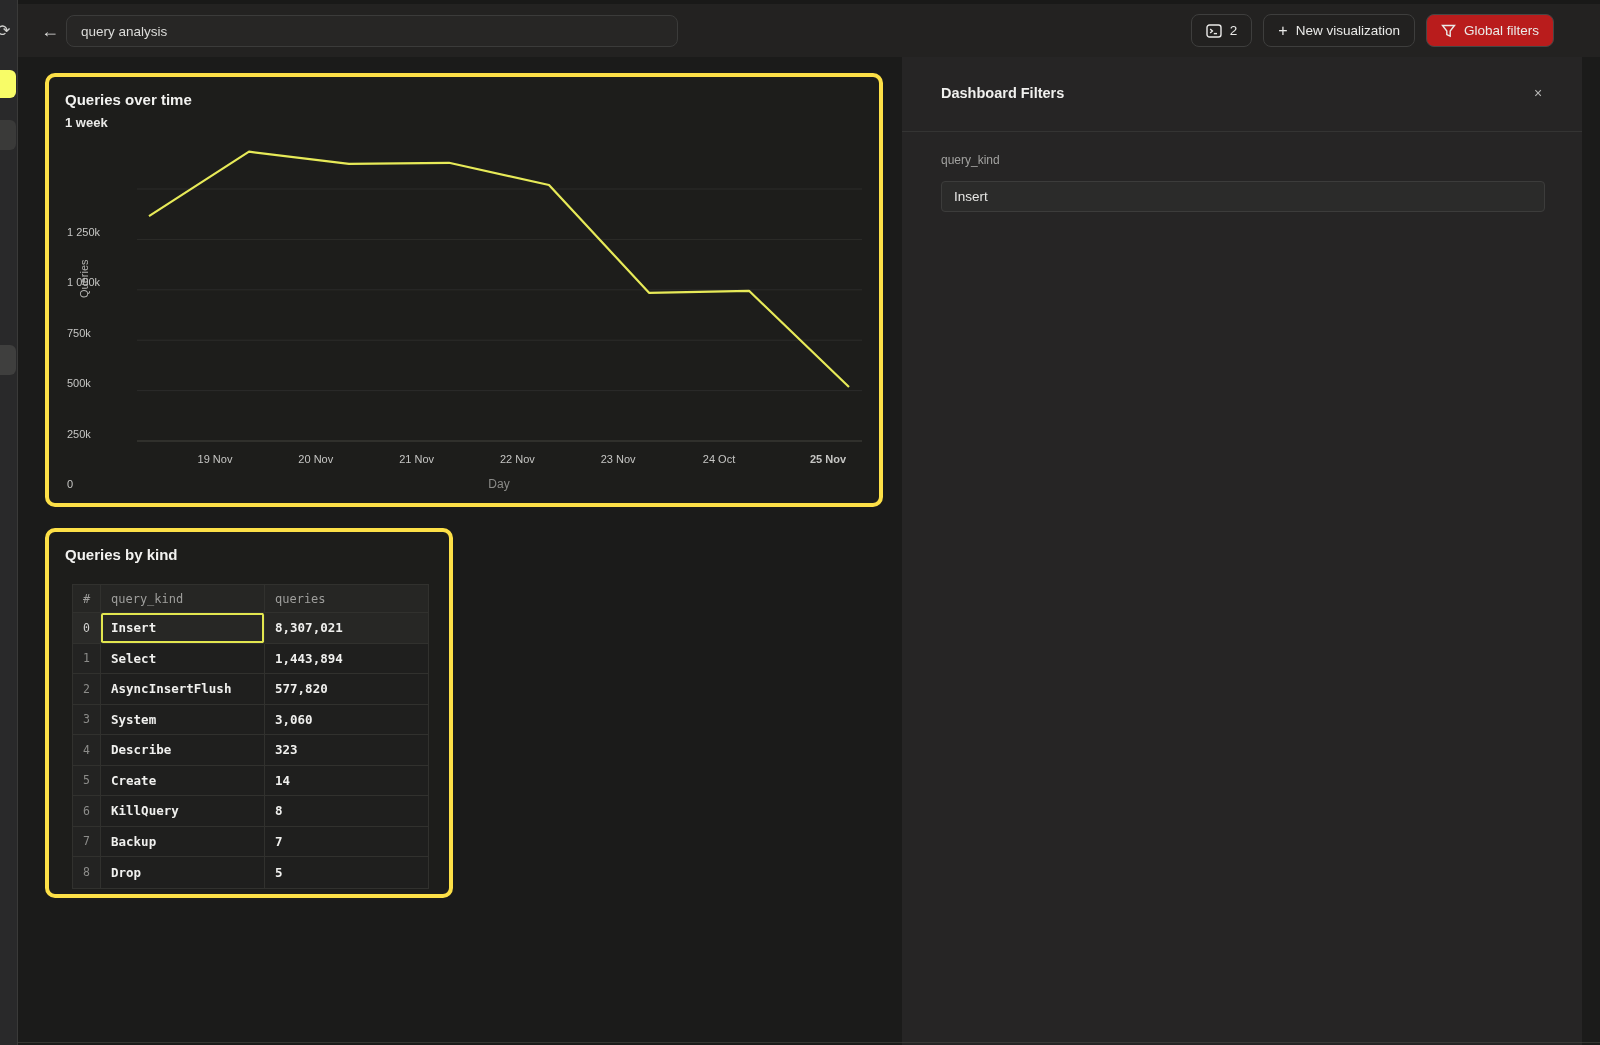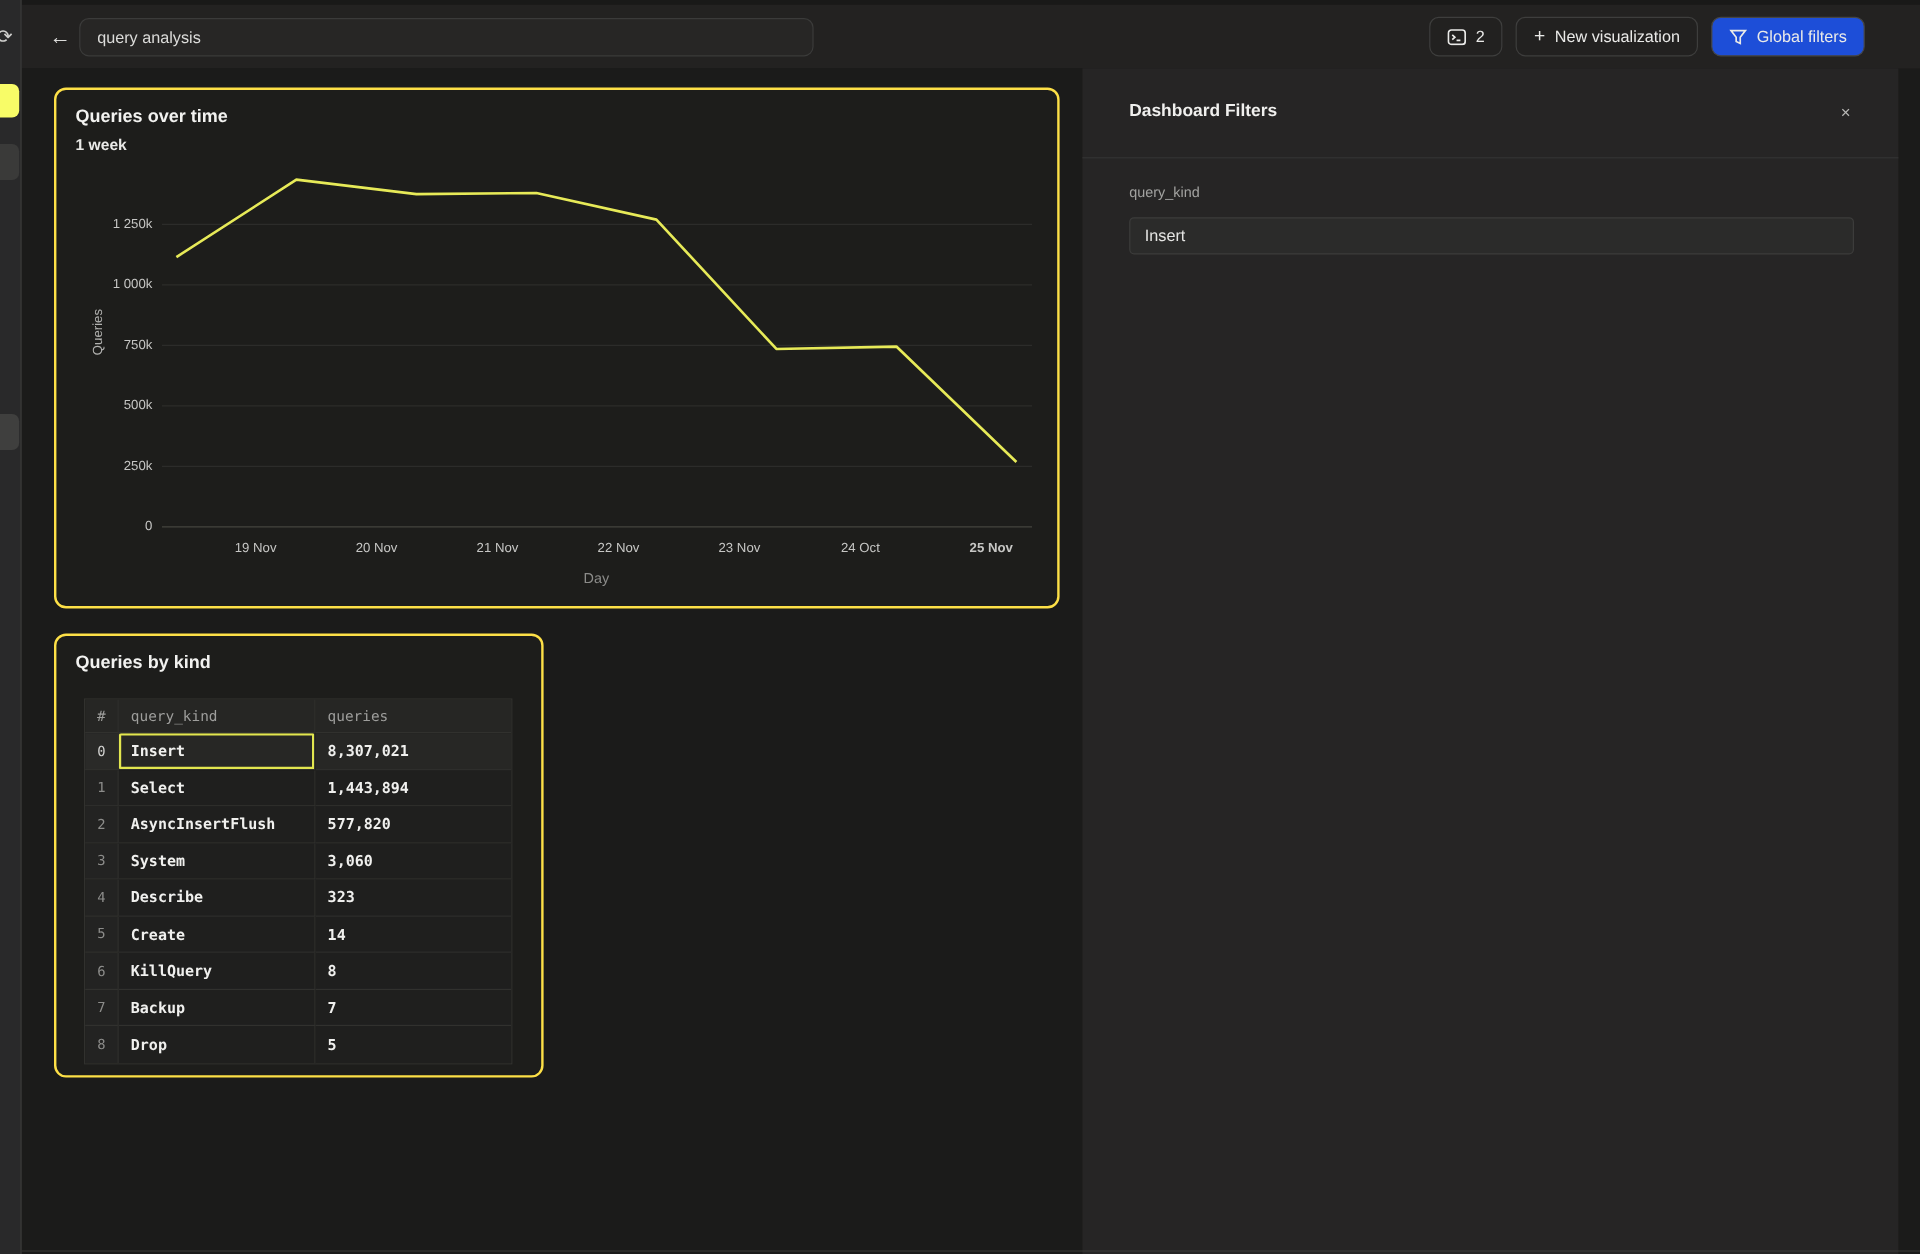--- a/index.html
+++ b/index.html
@@ -24,38 +24,38 @@
           font-size:18px; line-height:24px; text-align:center; cursor:pointer; }
   .title-input { position:absolute; left:48px; top:11px; width:612px; height:32px;
                  background:#272625; border:1px solid #3b3b3a; border-radius:8px;
                  color:#dcdcda; font-size:13.5px; padding:0 14px; outline:none;
                  font-family:"Liberation Sans", sans-serif; }
   .tb-right { position:absolute; right:46px; top:10px; display:flex; gap:11px; }
   .btn { height:33px; display:flex; align-items:center; gap:8px; padding:0 14px;
          background:#222120; border:1px solid #3e3e3d; border-radius:8px;
          color:#eaeae8; font-size:13.5px; cursor:pointer;
          font-family:"Liberation Sans", sans-serif; white-space:nowrap; }
-  .btn.light { background:#1d4ed8; border-color:#464645; }
+  .btn.light { background:#b91c1c; border-color:#464645; }
   .btn svg { display:block; }
   .plus { font-size:16px; font-weight:400; color:#eaeae8; }
 
   
   .main { position:absolute; left:0; top:57px; width:884px; height:988px; background:#1b1b1a; }
   .bottom-line { position:absolute; left:0; bottom:2px; width:1582px; height:1px;
                  background:#4a4a46; opacity:.55; z-index:6; }
-  .card { position:absolute; background:#1d1d1b; border:2px solid #fde047; border-radius:10px; }
+  .card { position:absolute; background:#1d1d1b; border:4px solid #fde047; border-radius:10px; }
   .chart-card { left:27px; top:16px; width:838px; height:434px; }
   .table-card { left:27px; top:471px; width:408px; height:370px;border-radius:10px; }
   .card-title { position:absolute; left:16px; top:14px; font-size:15px; font-weight:700; color:#f2f2f0; }
   .card-subtitle { position:absolute; left:16px; top:38px; font-size:13px; font-weight:700; color:#eaeae8; }
 
   
   .plot-wrap { position:absolute; inset:0; }
   #chart { position:absolute; left:88px; top:67px; }
-  .ytick { position:absolute; width:62px; text-align:right; font-size:11px; color:#c6c6c4; }
+  .ytick { position:absolute; width:62px; font-size:11px; color:#c6c6c4;margin-top:43px; }
   .ylabel { position:absolute; left:22px; top:202px; width:26px; font-size:11px; color:#b2b2b0;
             transform:rotate(-90deg); transform-origin:center; white-space:nowrap; text-align:center; }
   .xtick { position:absolute; top:376px; width:70px; margin-left:-35px; text-align:center;
            font-size:11px; color:#c6c6c4; }
   .xlabel { position:absolute; left:415px; top:400px; width:70px; text-align:center;
             font-size:12px; color:#8b8b89; }
 
   
   .qtable { position:absolute; left:23px; top:52px; width:357px;
             border:1px solid #31312e; font-family:"DejaVu Sans Mono", monospace; }

